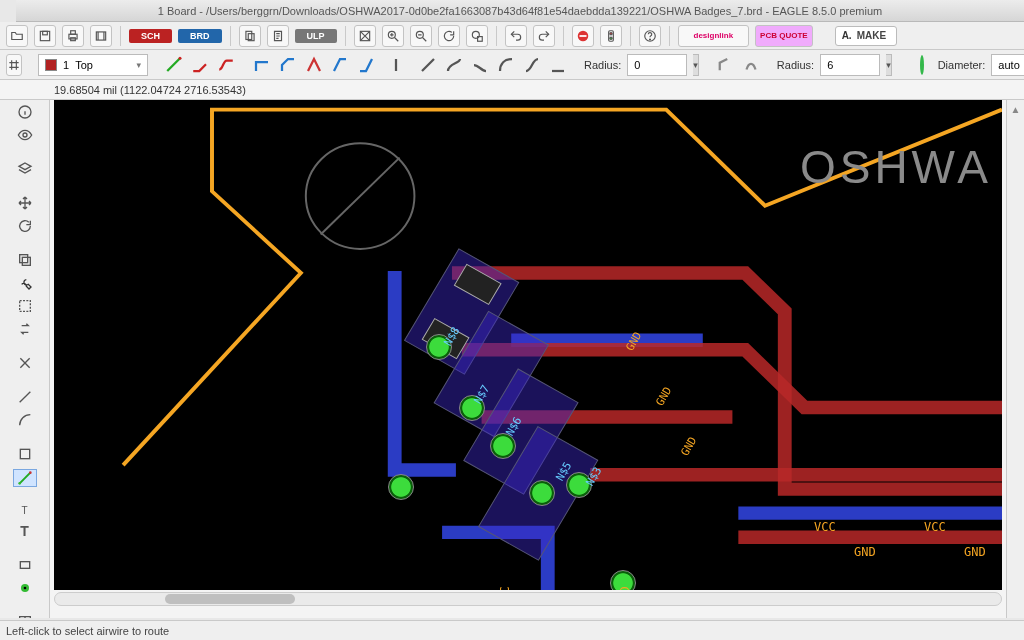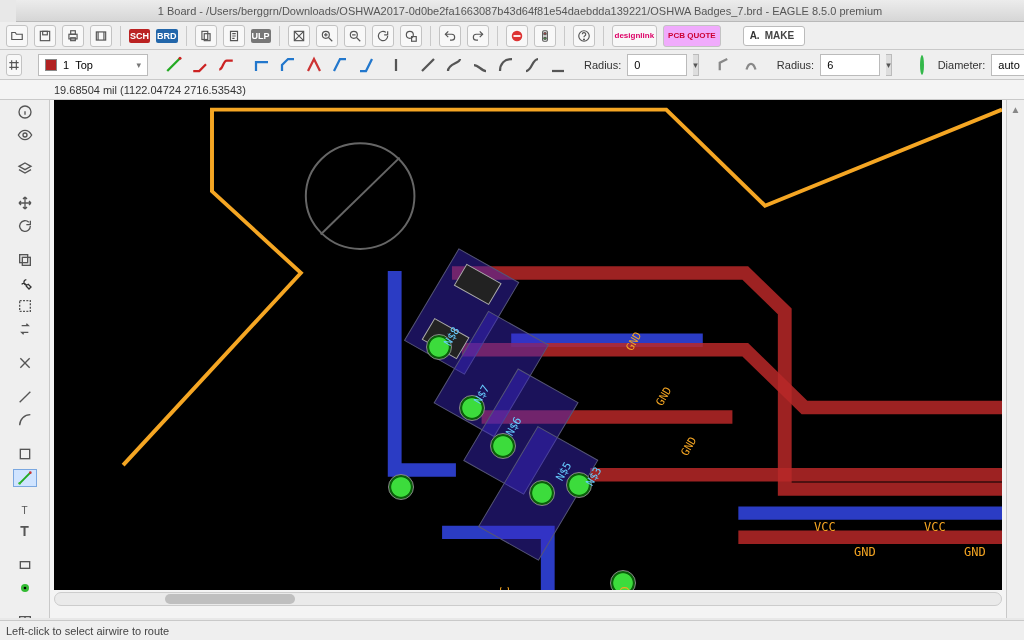--- a/index.html
+++ b/index.html
@@ -6,21 +6,21 @@
   html, body { width: 1024px; height: 640px; overflow: hidden; background: #e8e8e8; }
 
   
   .titlebar { height: 22px; background: linear-gradient(#ececec,#d6d6d6); display:flex; align-items:center; justify-content:center; font-size:11px; color:#555; border-bottom:1px solid #b9b9b9;margin-left:16px; }
 
   
   .toolbar { height: 28px; background:#efefef; border-bottom:1px solid #c9c9c9; display:flex; align-items:center; padding:0 6px; gap:6px; }
   .tbtn { width:22px; height:22px; border:1px solid #c3c3c3; border-radius:3px; background:#f8f8f8; display:flex; align-items:center; justify-content:center; font-size:11px; color:#555; }
   .tbtn svg { width:14px; height:14px; }
   .sep { width:1px; height:20px; background:#c9c9c9; margin:0 2px; }
-  .badge { padding: 2px 1px; font-size:9px; font-weight:bold; color:#fff; border-radius:2px; }
+  .badge { padding: 2px 12px; font-size:9px; font-weight:bold; color:#fff; border-radius:2px; }
   .make-btn { height:20px; padding:0 10px 0 6px; background:#fff; border:1px solid #bbb; border-radius:3px; display:flex; align-items:center; gap:5px; font-size:10px; color:#444; font-weight:600; }
 
   
   .toolbar2 { height: 30px; background:#efefef; border-bottom:1px solid #c9c9c9; display:flex; align-items:center; padding:0 6px; gap:6px; font-size:11px; }
   .layer-sel { display:flex; align-items:center; gap:6px; height:22px; border:1px solid #bbb; background:#fff; padding:0 6px; min-width:110px; }
   .layer-sw { width:12px; height:12px; background:#b22222; border:1px solid #888; }
   .icon-btn { width:22px;height:22px;border:1px solid transparent; display:flex;align-items:center;justify-content:center; }
   .icon-btn svg{width:18px;height:18px;}
   .lbl { color:#333; }
   .num-field { width:60px; height:22px; border:1px solid #bbb; background:#fff; padding:0 6px; font-size:11px; }
@@ -161,21 +161,21 @@
     </div>
   <div class="sep"></div>
   <div class="tbtn">
       <svg viewBox="0 0 24 24" fill="none" stroke="#555" stroke-width="2">
         <circle cx="12" cy="12" r="9"></circle>
         <path d="M9 9a3 3 0 1 1 4 3c-1 .5-1 1-1 2"></path>
         <circle cx="12" cy="18" r="0.8" fill="#555"></circle>
       </svg>
     </div>
   <div class="sep"></div>
-  <div class="tbtn" style="width:auto;padding:0 2px;">
+  <div class="tbtn" style="width:auto;padding:0 15px;">
       <span style="font-size:8px;color:#d06;font-weight:bold;">designlink</span>
     </div>
   <div class="tbtn" style="width:auto;padding:0 4px;background:#f0abfc;">
       <span style="font-size:8px;color:#c03;font-weight:bold;">PCB QUOTE</span>
     </div>
   <div style="flex:0 0 10px;"></div>
   <div class="make-btn">
     <span style="font-weight:bold;color:#333;">A.</span>
     <span>MAKE</span>
   </div>
@@ -424,20 +424,21 @@
   <div class="canvas-wrap">
     <div class="canvas">
 
       <svg style="position:absolute;left:0;top:0;width:100%;height:100%;" viewBox="0 0 960 510" preserveAspectRatio="none">
         <polyline points="70,380 250,180 160,95 160,10 620,10 720,110 960,10" fill="none" stroke="#f5a623" stroke-width="4"></polyline>
 
         <circle cx="310" cy="100" r="55" fill="none" stroke="#666" stroke-width="2"></circle>
         <line x1="270" y1="140" x2="350" y2="60" stroke="#666" stroke-width="2"></line>
       </svg>
 
+      <div class="silk" style="right:10px; top:40px; font-size:46px; letter-spacing:4px;">OSHWA</div>
 
       <svg style="position:absolute;left:0;top:0;width:100%;height:100%;" viewBox="0 0 960 510" preserveAspectRatio="none">
 
         <g stroke="rgba(50,70,230,0.85)" stroke-width="14" fill="none" stroke-linecap="square">
           <path d="M345 185 L345 385 L400 385"></path>
           <path d="M400 450 L500 450 L500 510"></path>
           <path d="M700 430 L960 430"></path>
           <path d="M470 250 L650 250"></path>
         </g>
 

